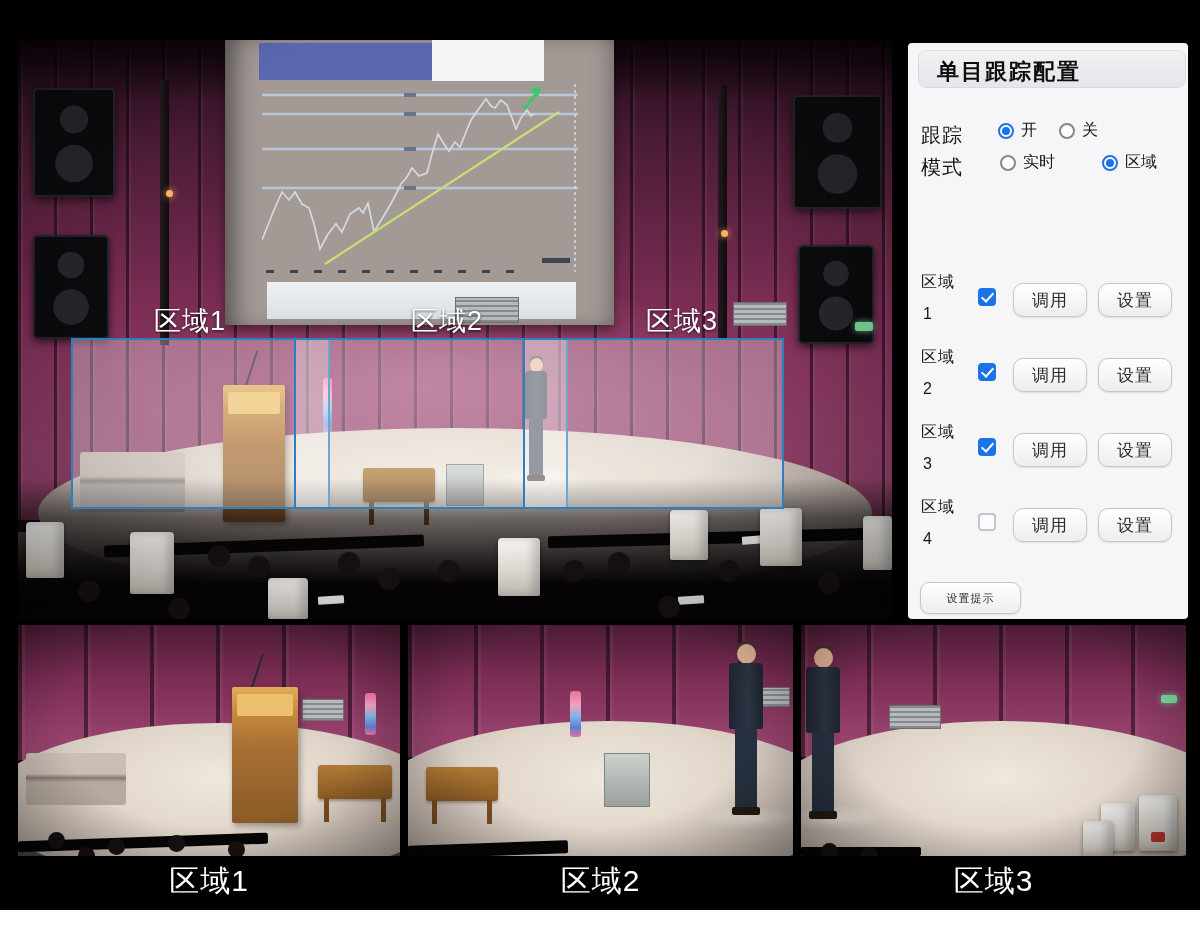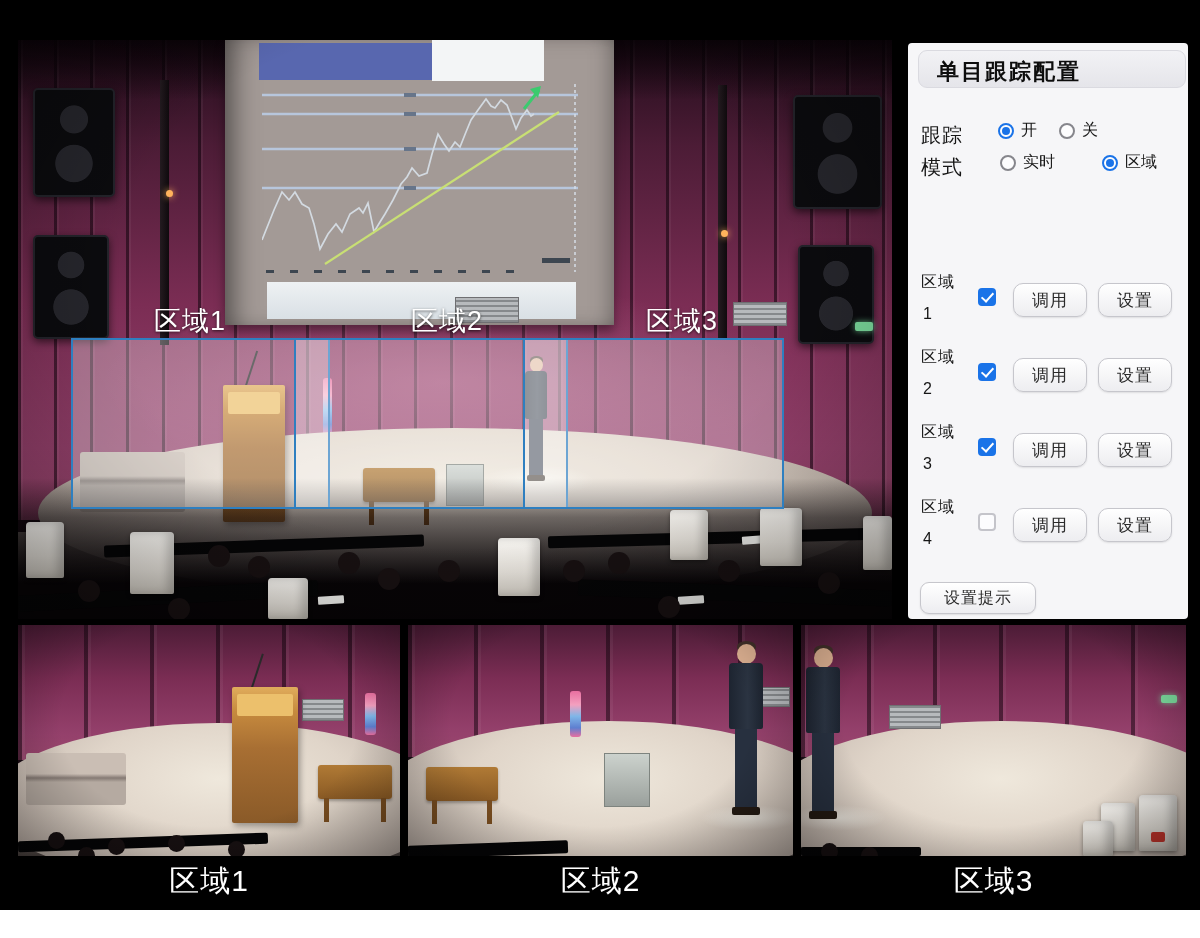--- a/index.html
+++ b/index.html
@@ -94,21 +94,21 @@
       background:#fcfcfe;border:2px solid #c4c4ca;}
   .cb.checked{background:#1a73e8;border:none;}
   .cb.checked::after{content:"";position:absolute;left:6px;top:2px;width:5px;height:10px;
       border-right:2.5px solid #fff;border-bottom:2.5px solid #fff;transform:rotate(42deg);}
   .btn{position:absolute;display:flex;align-items:center;justify-content:center;
       width:74px;height:34px;border-radius:10px;border:1px solid #c6c6cc;box-sizing:border-box;
       background:linear-gradient(180deg,#ffffff,#ededf0);box-shadow:0 1px 2px rgba(0,0,0,.10);
       font-size:17px;color:#2b2b2b;letter-spacing:1px;cursor:pointer;}
   .rname{position:absolute;left:13px;font-size:16px;letter-spacing:1px;}
   .rnum{position:absolute;left:15px;font-size:16px;}
-  .hint-btn{left:12px;top:539px;width:116px;height:32px;border-radius:9px;font-size:16px;}
+  .hint-btn{left:12px;top:539px;width:101px;height:32px;border-radius:9px;font-size:11px;}
 
   
   .tlabel{position:absolute;top:862px;height:38px;font-size:30px;line-height:38px;color:#fff;
           text-align:center;letter-spacing:1px;}
 </style>
 </head>
 <body>
 
 <div class="app">
   <div class="black-bg"></div>

